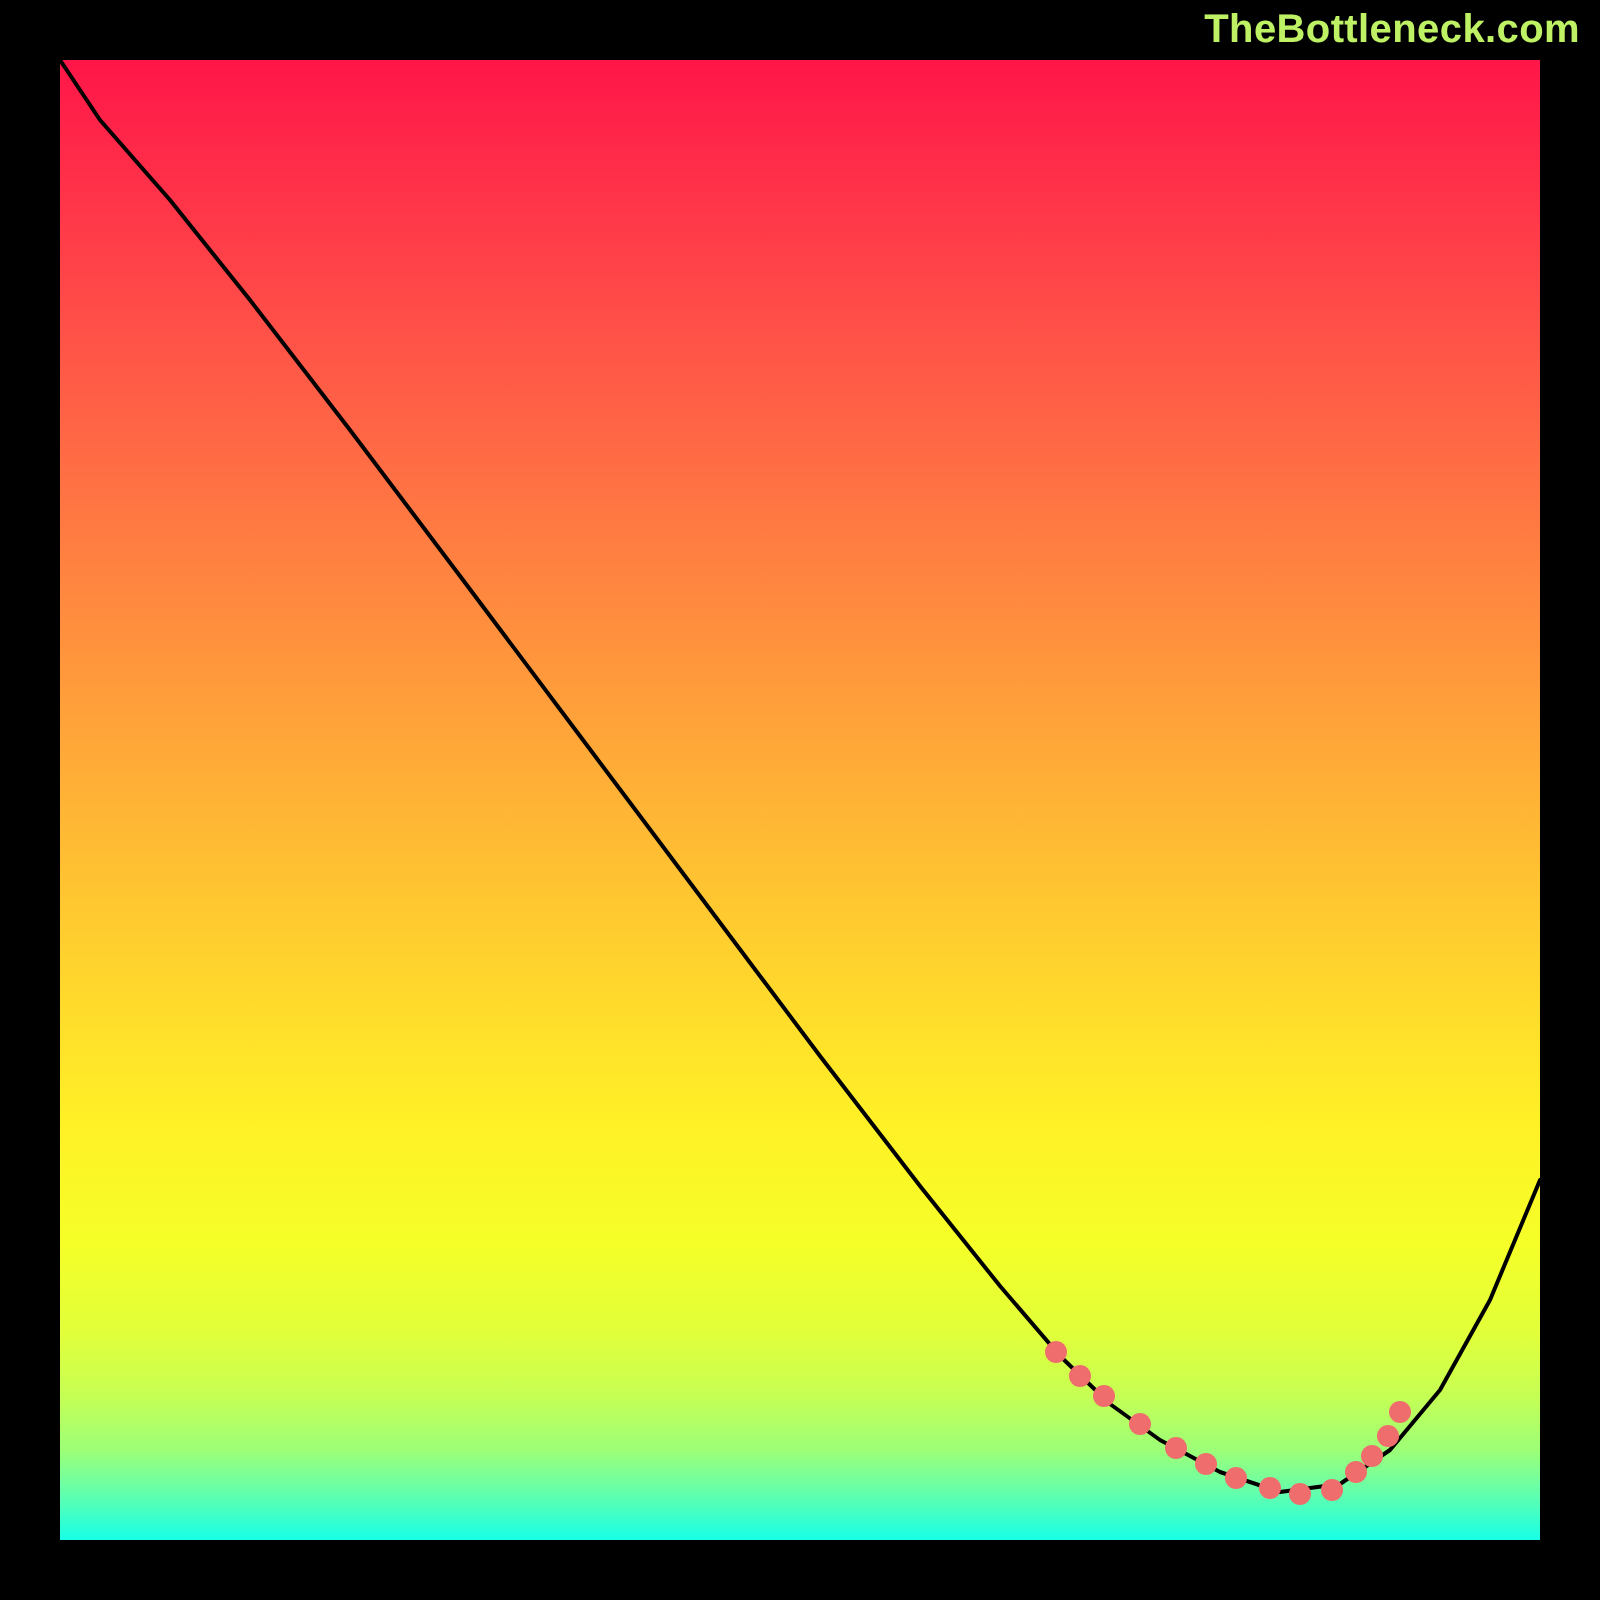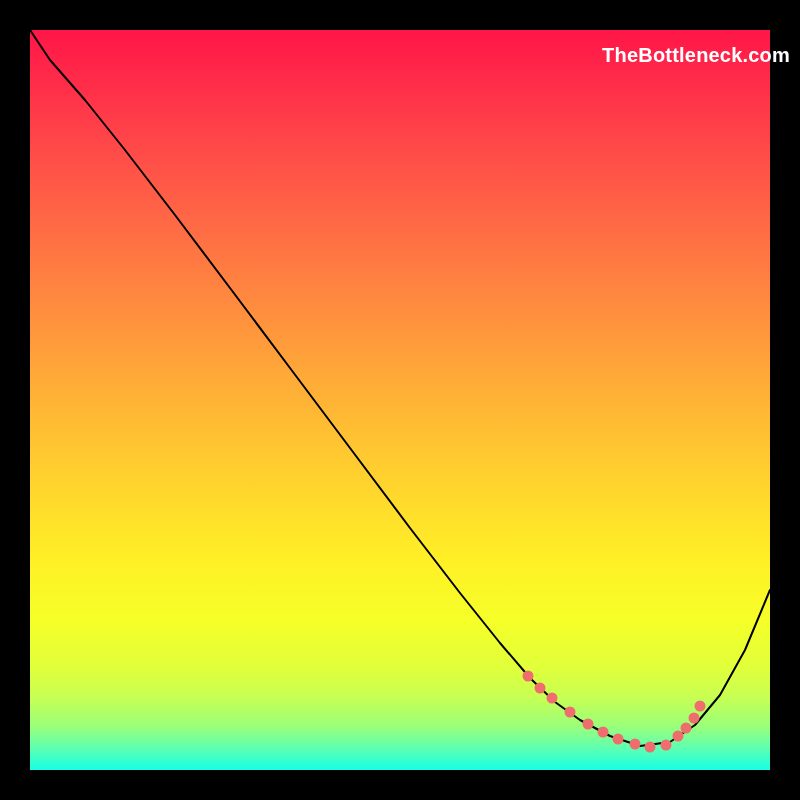--- a/index.html
+++ b/index.html
@@ -14,27 +14,26 @@
   .frame {
     position: relative;
     width: 800px;
     height: 800px;
     background: #000;
   }
   .watermark {
     position: absolute;
     top: 4px;
     right: 10px;
-    color: #ffffff;
+    color: #bef264;
     font-size: 20px;
     font-weight: 600;
     letter-spacing: 0.2px;
     z-index: 50;
     user-select: none;
-    margin-top: 40px;
   }
   .plot {
     position: absolute;
     left: 30px;
     top: 30px;
     width: 740px;
     height: 740px;
     overflow: hidden;
   }
   .gradient {

